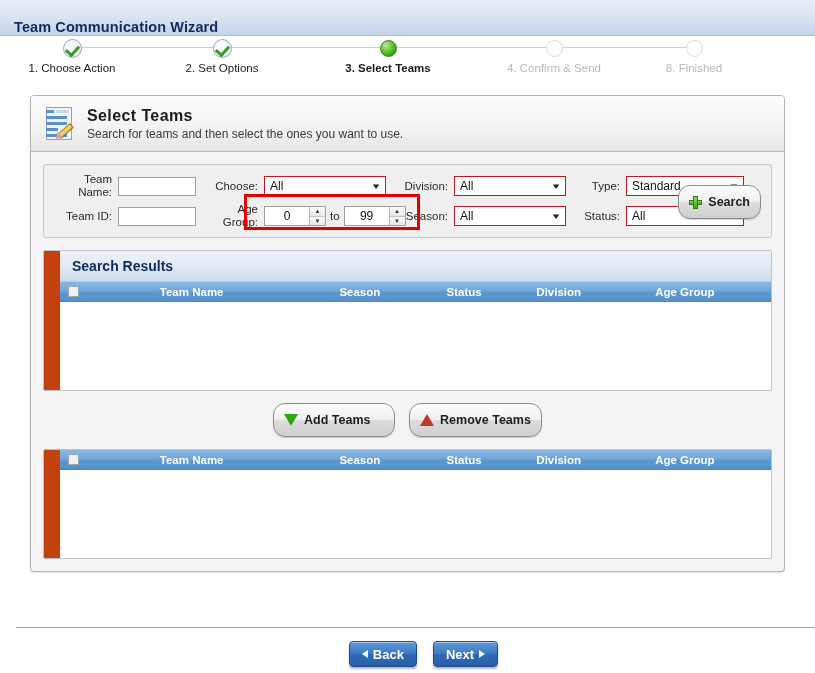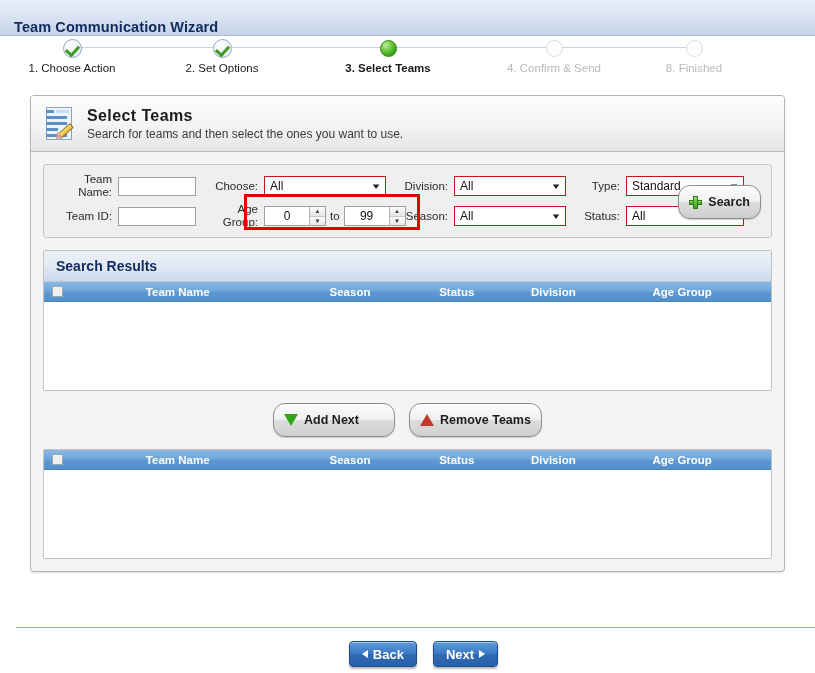--- a/index.html
+++ b/index.html
@@ -327,20 +327,21 @@
     border-bottom: 12px solid #c0392b;
     flex: 0 0 auto;
   }
 
   
   .section {
     margin-top: 12px;
     border: 1px solid #c2c2c2;
     background: #c2410c;
     border-radius: 2px;
+    padding-left: 16px;
   }
   .section-head {
     height: 30px;
     background: linear-gradient(to bottom,#eef2f8 0%,#dfe8f3 55%,#ccdaeb 100%);
     border-bottom: 1px solid #b9c7d9;
     display: flex;
     align-items: center;
     padding-left: 12px;
     font-size: 14px;
     font-weight: bold;
@@ -559,21 +560,21 @@
         <span style="width:93px;">Status</span>
         <span style="width:123px;">Division</span>
         <span style="width:120px;">Age Group</span>
       </div>
       <div class="tbody"></div>
     </div>
 
     <div style="display:flex;justify-content:center;gap:14px;margin-top:12px;">
       <div class="btn3d" style="height:26px;min-width:122px;">
         <span class="tri-down"></span>
-        <span>Add Next</span>
+        <span>Add Teams</span>
       </div>
       <div class="btn3d" style="height:26px;min-width:122px;">
         <span class="tri-up"></span>
         <span>Remove Teams</span>
       </div>
     </div>
 
     <div class="section">
       <div class="thead">
         <span class="ck"></span>

